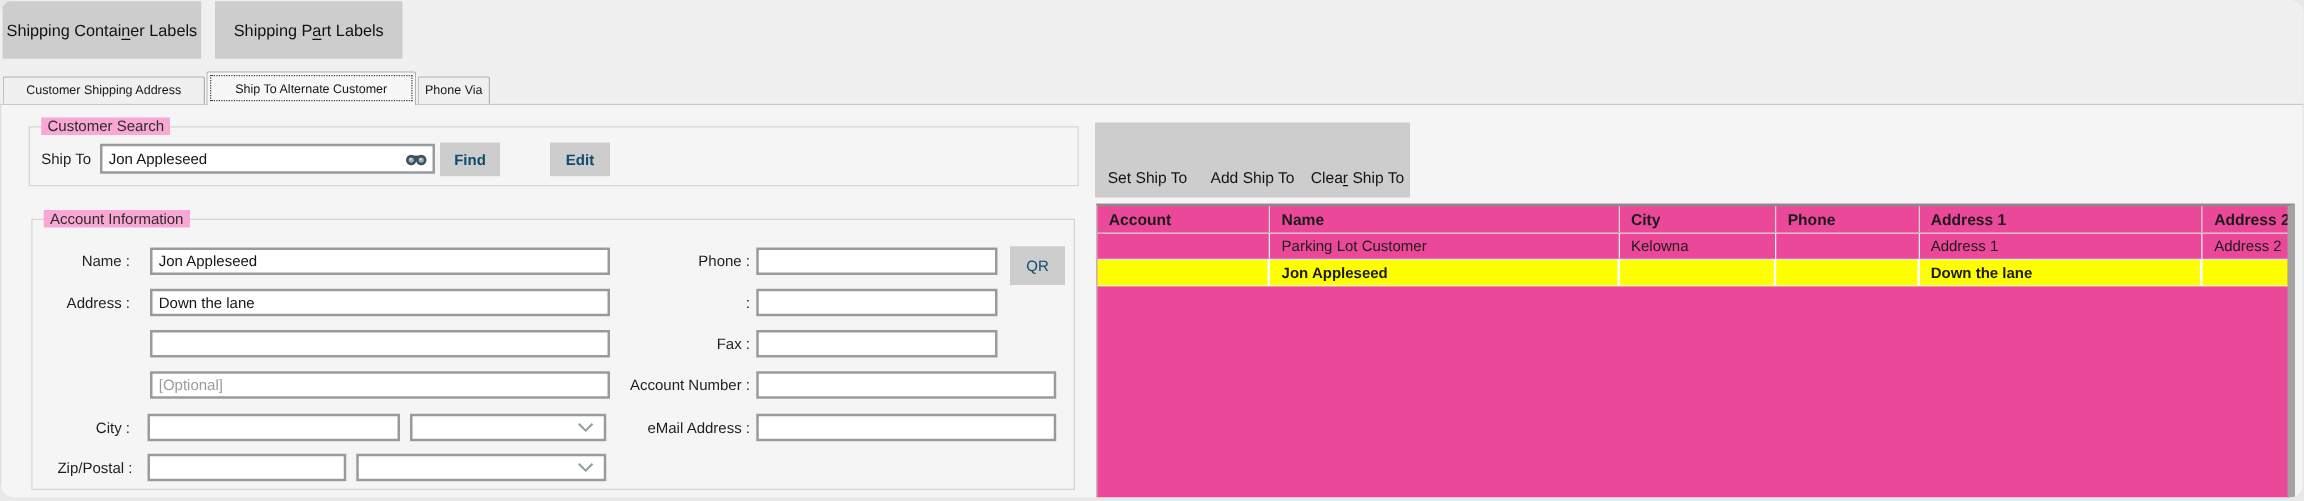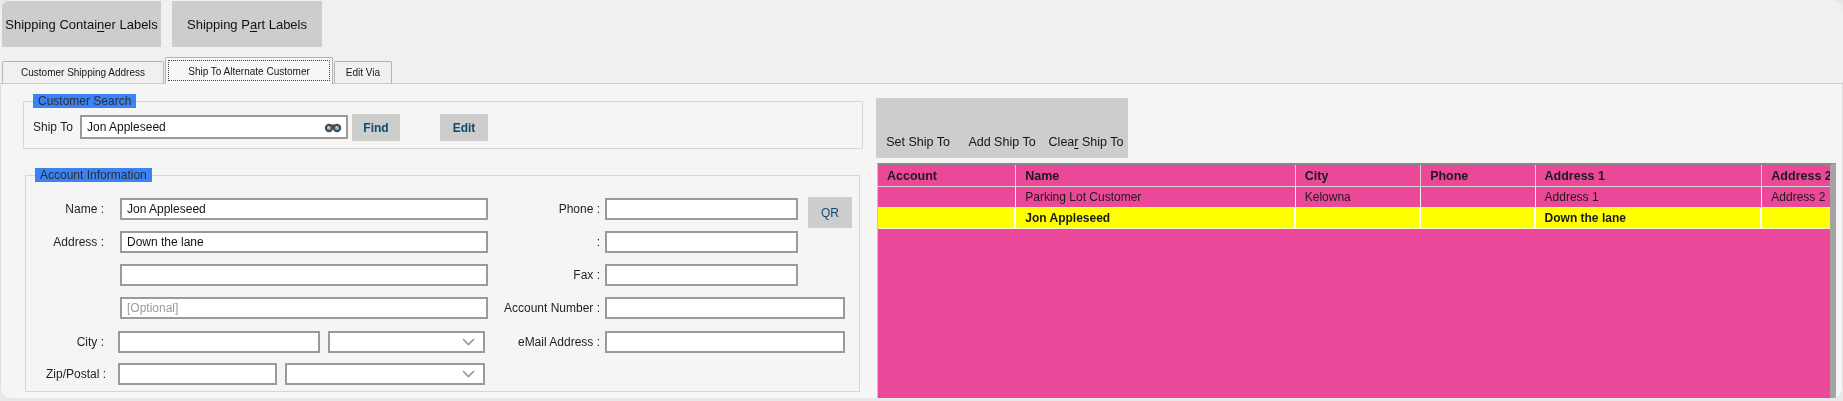--- a/index.html
+++ b/index.html
@@ -29,21 +29,21 @@
     background:#f0f0f0;font-size:10px;color:#161616;z-index:2;
     border-radius:2px 2px 0 0;
   }
   .tab.selected{
     background:#f7f7f7;outline:1px dotted #444;outline-offset:-4px;z-index:3;
   }
 
   
   .groupbox{border:1px solid #d6d6d6;background:transparent;}
   .group-title{
-    position:absolute;top:-8px;left:9px;background:#3b82f6;padding:0 5px;
+    position:absolute;top:-8px;left:9px;background:#f9a8d4;padding:0 5px;
     font-size:12px;color:#2d2d2d;
   }
 
   
   .lbl{display:flex;align-items:center;height:22px;color:#1f1f1f;}
   .lbl.right{justify-content:flex-end;text-align:right;}
   .field{
     border:2px solid #9a9a9a;background:#fff;display:flex;align-items:center;
     padding-left:5px;color:#141414;font-size:12px;
   }
@@ -91,21 +91,21 @@
     <span><span>Shipping Contai</span><span class="mnemonic">n</span><span>er Labels</span></span>
   </div>
   <div class="abs big-btn" style="left:172px;top:1px;width:150px;height:46px;">
     <span><span>Shipping P</span><span class="mnemonic">a</span><span>rt Labels</span></span>
   </div>
 
   <div class="abs content-pane" style="left:0;top:83px;width:1843px;height:318px;"></div>
 
   <div class="abs tab" style="left:2px;top:61px;width:162px;height:22px;">Customer Shipping Address</div>
   <div class="abs tab selected" style="left:165px;top:57px;width:168px;height:27px;">Ship To Alternate Customer</div>
-  <div class="abs tab" style="left:334px;top:61px;width:58px;height:22px;">Edit Via</div>
+  <div class="abs tab" style="left:334px;top:61px;width:58px;height:22px;">Phone Via</div>
 
   <div class="abs groupbox" style="left:23px;top:101px;width:840px;height:48px;">
     <span class="group-title">Customer Search</span>
   </div>
   <div class="abs lbl" style="left:33px;top:116px;width:46px;">Ship To</div>
   <div class="abs field" style="left:80px;top:115px;width:268px;height:24px;">
     <span style="flex:1;">Jon Appleseed</span>
     <span style="margin-right:4px;display:flex;align-items:center;">
       <svg width="18" height="13" viewBox="0 0 18 13">
         <rect x="6.5" y="3.5" width="5" height="4" fill="#4b4b4b"></rect>

